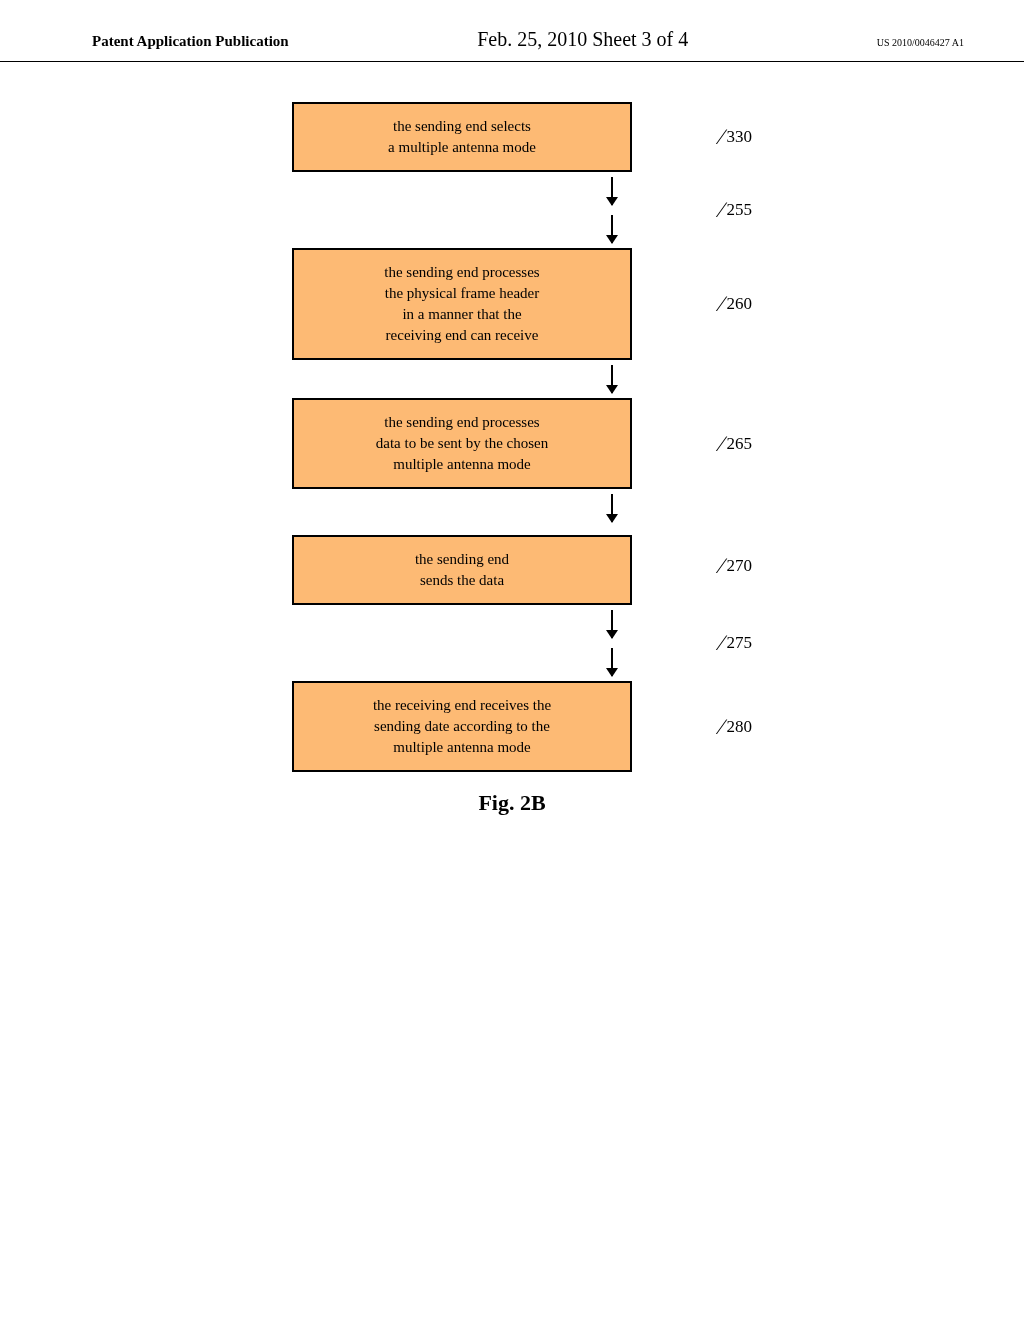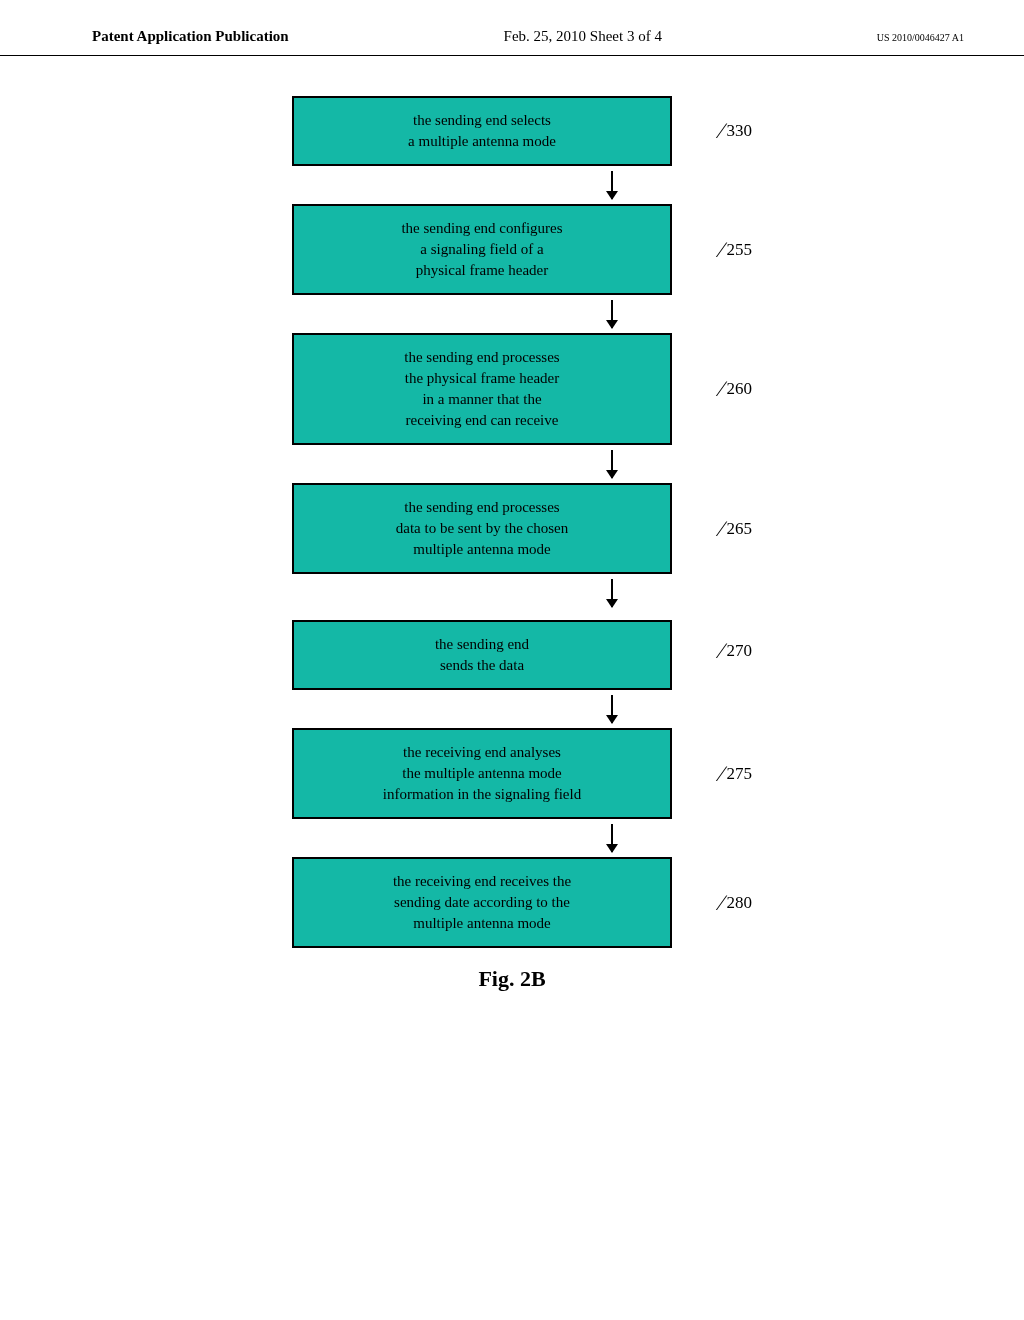--- a/index.html
+++ b/index.html
@@ -19,21 +19,21 @@
       border-bottom: 1px solid #000;
       margin-bottom: 10px;
     }
 
     .header-left {
       font-size: 15px;
       font-weight: bold;
     }
 
     .header-center {
-      font-size: 15px;
+      font-size: 20px;
     }
 
     .header-right {
       font-size: 10px;
     }
 
     .main-content {
       display: flex;
       flex-direction: column;
       align-items: center;
@@ -54,23 +54,23 @@
       width: 100%;
       position: relative;
     }
 
     .flow-box {
       border: 2px solid #000;
       padding: 12px 6px;
       text-align: center;
       font-size: 15px;
       line-height: 1.4;
-      width: 380px;
+      width: 340px;
       margin-left: 30px;
-      background: #14b8a6;
+      background: #fdba74;
     }
 
     .flow-label {
       position: absolute;
       right: 10px;
       top: 50%;
       transform: translateY(-50%);
       font-size: 17px;
       display: flex;
       align-items: center;
@@ -130,23 +130,20 @@
 a multiple antenna mode</div>
         <div class="flow-label">
           <span style="font-size:22px; margin-right:3px; font-style:normal;">∕</span>
           <span>330</span>
         </div>
       </div>
       <div class="arrow-container">
         <div class="arrow-line"></div>
       </div>
       <div class="flow-step">
-        <div class="flow-box" style="white-space: pre-line;">the sending end configures
-a signaling field of a
-physical frame header</div>
         <div class="flow-label">
           <span style="font-size:22px; margin-right:3px; font-style:normal;">∕</span>
           <span>255</span>
         </div>
       </div>
       <div class="arrow-container">
         <div class="arrow-line"></div>
       </div>
       <div class="flow-step">
         <div class="flow-box" style="white-space: pre-line;">the sending end processes
@@ -178,23 +175,20 @@
 sends the data</div>
         <div class="flow-label">
           <span style="font-size:22px; margin-right:3px; font-style:normal;">∕</span>
           <span>270</span>
         </div>
       </div>
       <div class="arrow-container">
         <div class="arrow-line"></div>
       </div>
       <div class="flow-step">
-        <div class="flow-box" style="white-space: pre-line;">the receiving end analyses
-the multiple antenna mode
-information in the signaling field</div>
         <div class="flow-label">
           <span style="font-size:22px; margin-right:3px; font-style:normal;">∕</span>
           <span>275</span>
         </div>
       </div>
       <div class="arrow-container">
         <div class="arrow-line"></div>
       </div>
       <div class="flow-step">
         <div class="flow-box" style="white-space: pre-line;">the receiving end receives the

